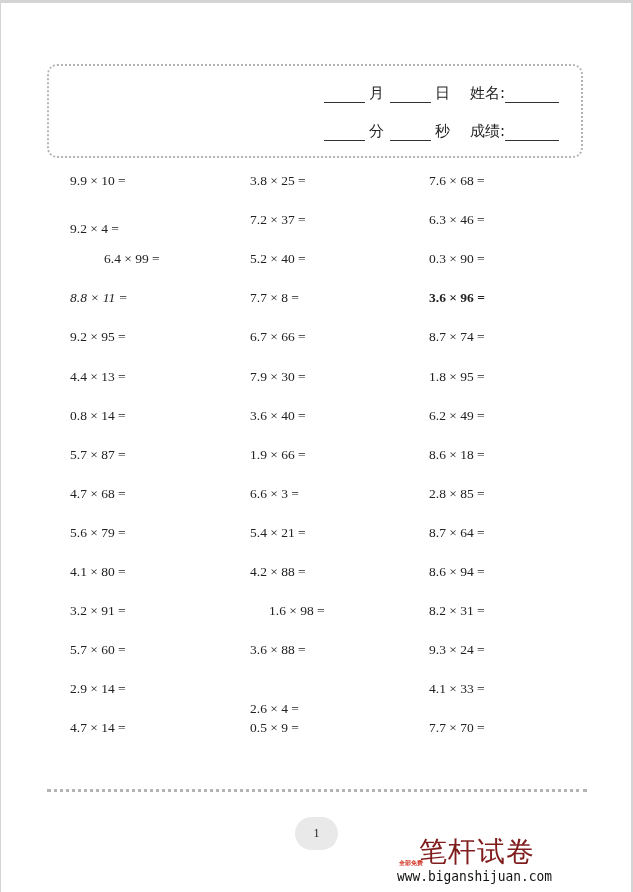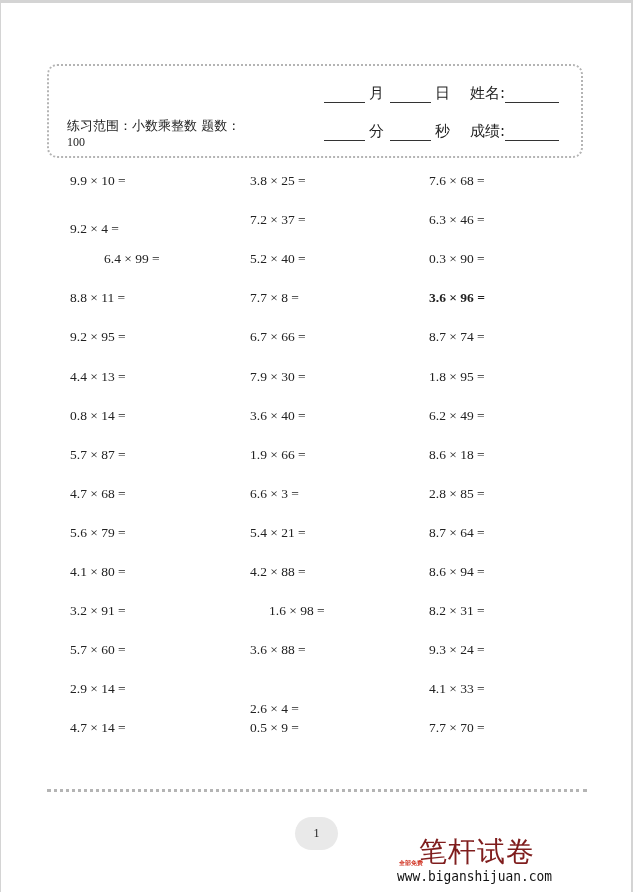--- a/index.html
+++ b/index.html
@@ -134,24 +134,20 @@
       transform: scaleX(0.92);
       transform-origin: left;
     }
   </style>
 </head>
 <body>
 
 <div class="page">
 
   <div class="header-box">
-    <div class="scope">
-      <span>练习范围：小数乘整数  题数：</span>
-      <span class="num">100</span>
-    </div>
 
     <div class="field-row r1">
       <span class="blank short"></span>
       <span class="lbl">月</span>
       <span class="blank short"></span>
       <span class="lbl">日</span>
       <span class="gap"></span>
       <span>姓名:</span>
       <span class="blank long"></span>
     </div>
@@ -164,21 +160,21 @@
       <span class="gap"></span>
       <span>成绩:</span>
       <span class="blank long"></span>
     </div>
   </div>
 
   <div class="problems" id="problems">
       <div class="prob" style="left: 69px; top: 0px;">9.9 × 10 =</div>
       <div class="prob" style="left: 69px; top: 48px;">9.2 × 4 =</div>
       <div class="prob" style="left: 69px; top: 78.2px; margin-left: 34px;">6.4 × 99 =</div>
-      <div class="prob" style="left: 69px; top: 117.3px;">8.8 × 11 =</div>
+      <div class="prob" style="left: 69px; top: 117.3px; font-style: italic;">8.8 × 11 =</div>
       <div class="prob" style="left: 69px; top: 156.4px;">9.2 × 95 =</div>
       <div class="prob" style="left: 69px; top: 195.5px;">4.4 × 13 =</div>
       <div class="prob" style="left: 69px; top: 234.6px;">0.8 × 14 =</div>
       <div class="prob" style="left: 69px; top: 273.7px;">5.7 × 87 =</div>
       <div class="prob" style="left: 69px; top: 312.8px;">4.7 × 68 =</div>
       <div class="prob" style="left: 69px; top: 351.9px;">5.6 × 79 =</div>
       <div class="prob" style="left: 69px; top: 391px;">4.1 × 80 =</div>
       <div class="prob" style="left: 69px; top: 430.1px;">3.2 × 91 =</div>
       <div class="prob" style="left: 69px; top: 469.2px;">5.7 × 60 =</div>
       <div class="prob" style="left: 69px; top: 508.3px;">2.9 × 14 =</div>

